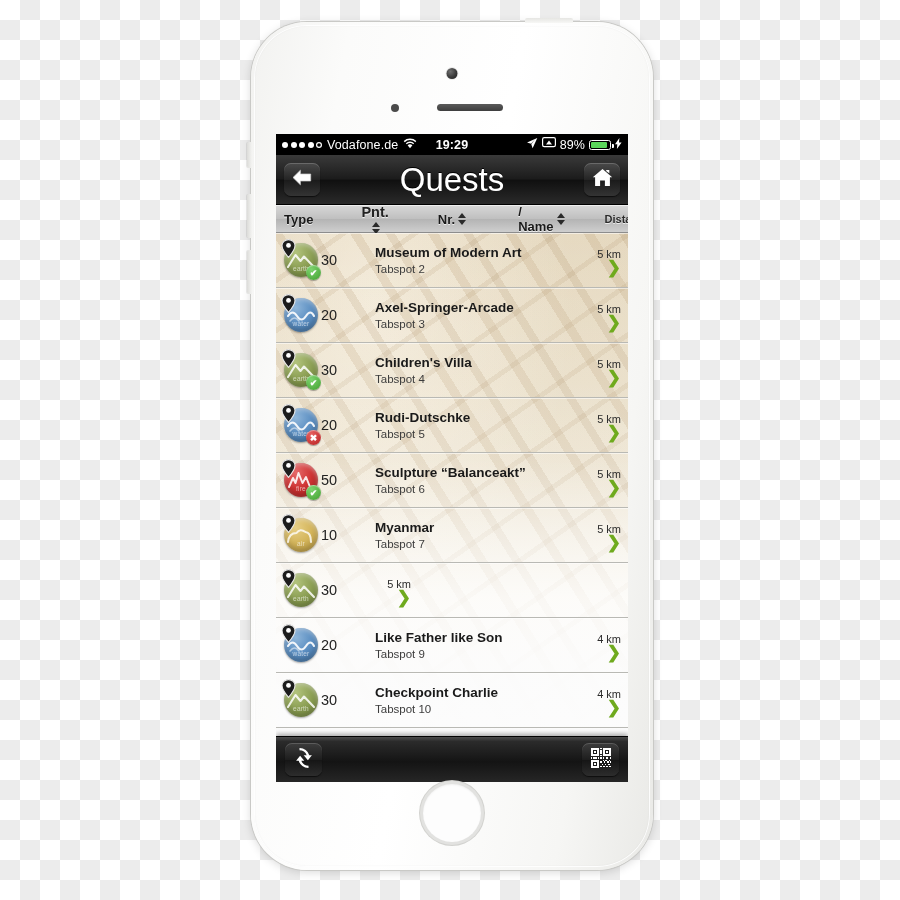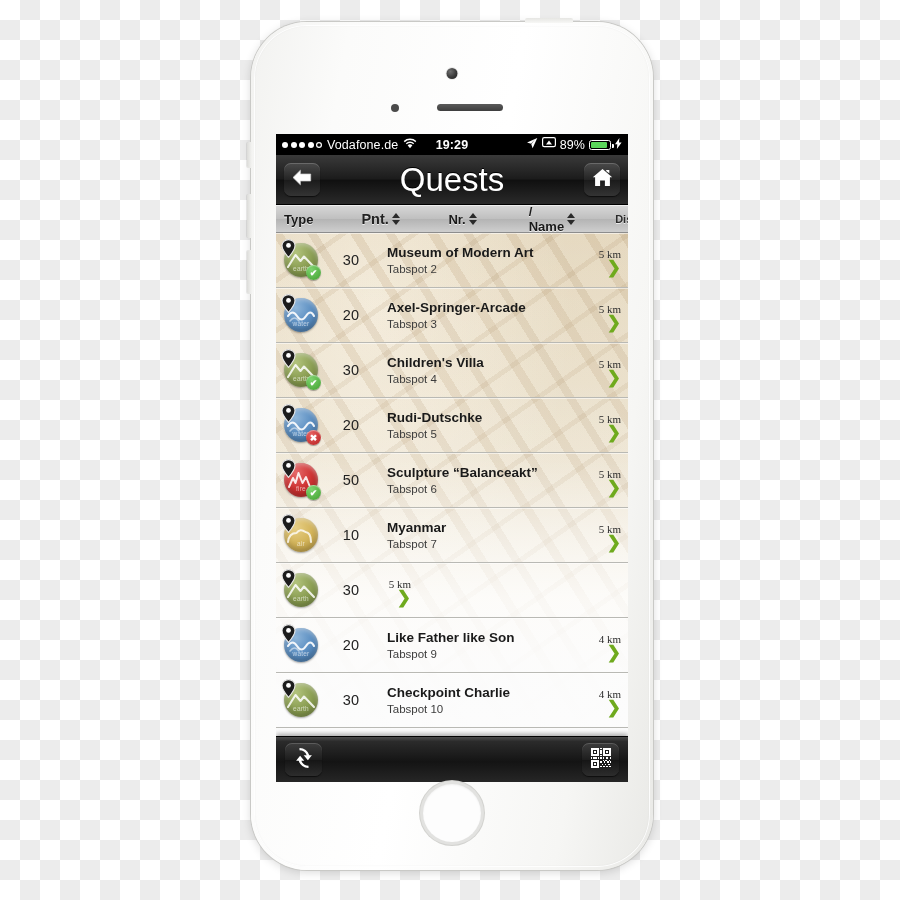--- a/index.html
+++ b/index.html
@@ -108,25 +108,25 @@
   .elem.air  { background:radial-gradient(circle at 35% 28%, #e7cf86 0%, #d4b55b 48%, #b3923a 100%); }
   .elem svg{ position:absolute; left:0; top:3px; width:34px; height:24px; }
   .elem .lbl{ position:relative; font-size:6.5px; color:rgba(255,255,255,.62); margin-bottom:5px; letter-spacing:.2px; }
   .pin{ position:absolute; left:-1px; top:-2px; width:15px; height:19px; z-index:3; }
   .stat{ position:absolute; right:-1px; bottom:-1px; width:15px; height:15px; border-radius:50%;
          display:flex; align-items:center; justify-content:center; color:#fff; font-size:9px; font-weight:bold; z-index:3;
          box-shadow:0 1px 1px rgba(0,0,0,.35), inset 0 1px 1px rgba(255,255,255,.45); }
   .stat.ok{ background:radial-gradient(circle at 35% 30%, #7ed46f, #3f9e2d); }
   .stat.no{ background:radial-gradient(circle at 35% 30%, #e86161, #b61f1f); }
 
-  .pnt{ width:38px; text-align:right; font-size:14.5px; color:#222; margin-left:1px; }
-  .namecol{ margin-left:28px; flex:1 1 auto; min-width:0; }
+  .pnt{ width:38px; text-align:left; font-size:14.5px; color:#222; margin-left:1px;flex-direction:column; }
+  .namecol{ margin-left:16px; flex:1 1 auto; min-width:0; }
   .qname{ font-size:13.5px; font-weight:bold; color:#1a1a1a; white-space:nowrap; overflow:hidden; text-overflow:ellipsis; }
   .qsub{ font-size:11.5px; color:#3c3c3c; margin-top:3px; }
-  .rightcol{ width:52px; text-align:right; flex:0 0 52px;font-family:Liberation Serif, serif; }
+  .rightcol{ width:52px; text-align:right; flex:0 0 52px; }
   .dist{ font-size:11px; color:#2b2b2b; }
   .chev{ color:#6faa1e; font-size:17px; font-weight:bold; line-height:11px; margin-top:2px; }
 
   
   .toolbar{ position:absolute; left:0; right:0; bottom:0; height:46px;
             background:linear-gradient(180deg,#4a4a4a 0%,#2b2b2b 10%,#141414 55%,#262626 100%);
             display:flex; align-items:center; justify-content:space-between; padding:0 9px;
             border-top:1px solid #000; box-shadow:0 -2px 5px rgba(0,0,0,.35); }
   .tb-btn{ width:37px; height:33px; border-radius:7px; display:flex; align-items:center; justify-content:center;
            background:linear-gradient(180deg,#3d3d3d 0%,#1e1e1e 50%,#151515 51%,#2d2d2d 100%);

